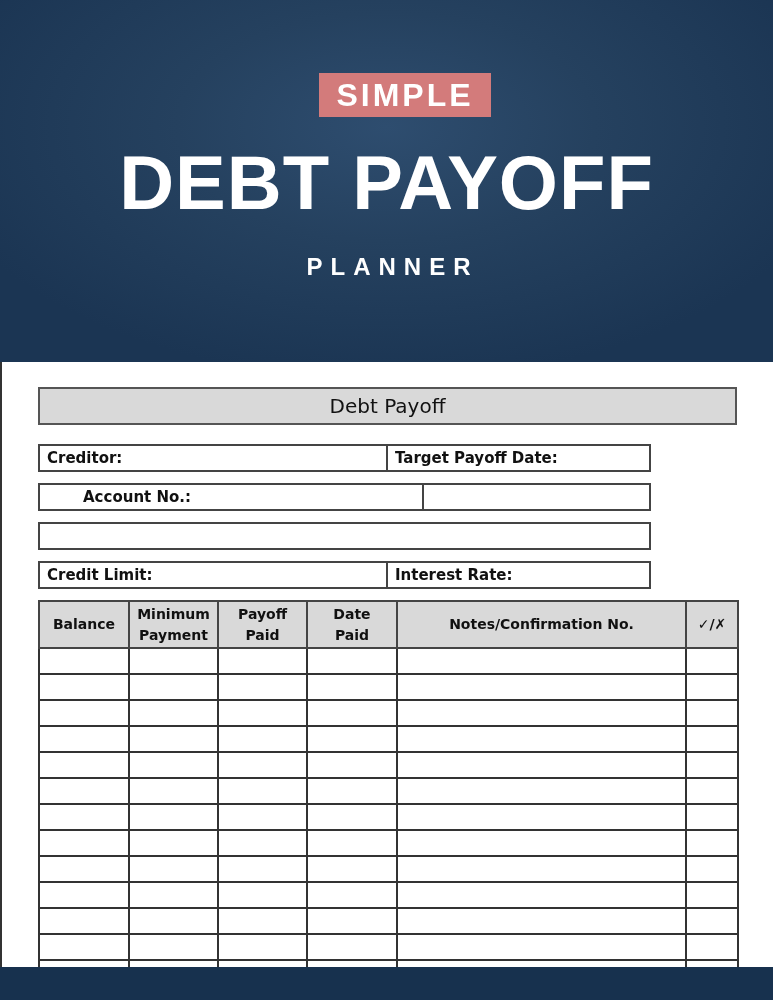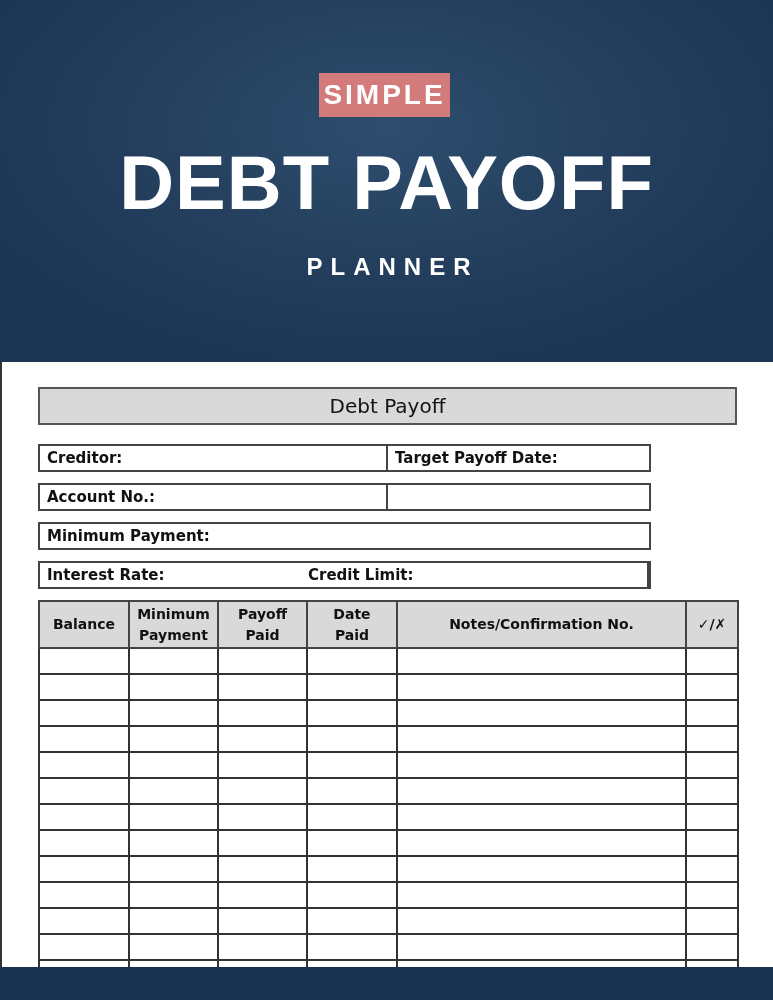--- a/index.html
+++ b/index.html
@@ -4,24 +4,24 @@
 <style>
   * { margin: 0; padding: 0; box-sizing: border-box; }
   html, body { width: 773px; height: 1000px; overflow: hidden; background: #ffffff; }
   body { position: relative; font-family: "Liberation Sans", sans-serif; }
 
   .cover-header {
     position: absolute; left: 0; top: 0; width: 773px; height: 362px;
     background: radial-gradient(ellipse 60% 70% at 50% 35%, #2e4d6f 0%, #25415f 45%, #1b3553 100%);
   }
   .badge {
-    position: absolute; left: 319px; top: 73px; width: 131px; height: 44px;
+    position: absolute; left: 319px; top: 73px; width: 172px; height: 44px;
     background: #d37b7b; color: #ffffff;
     font-family: "Liberation Sans", sans-serif; font-weight: bold;
-    font-size: 28px; letter-spacing: 3px; line-height: 44px; text-align: center;
+    font-size: 32px; letter-spacing: 3px; line-height: 44px; text-align: center;
   }
   .main-title {
     position: absolute; left: 0; top: 140px; width: 773px; text-align: center;
     color: #ffffff; font-family: "Liberation Sans", sans-serif; font-weight: bold;
     font-size: 76px; line-height: 86px; letter-spacing: 1px;
   }
   .sub-title {
     position: absolute; left: 0; top: 252px; width: 785px; text-align: center;
     color: #ffffff; font-family: "Liberation Sans", sans-serif; font-weight: bold;
     font-size: 24px; line-height: 30px; letter-spacing: 8px;
@@ -76,29 +76,28 @@
 </div>
 
 <div class="paper"></div>
 
 <div class="form-title">Debt Payoff</div>
 
 <div class="info-row" style="top:444px;">
   <div class="info-cell left">Creditor:</div>
   <div class="info-cell right">Target Payoff Date:</div>
 </div>
-<div class="info-row" style="top:483px;">
+<div class="info-row" style="top:483px;padding-left:36px;">
   <div class="info-cell left">Account No.:</div>
 </div>
 <div class="info-row" style="top:522px;">
-  <div class="info-cell right">Minimum Payment:</div>
 </div>
 <div class="info-row" style="top:561px;">
+  <div class="info-cell left">Credit Limit:</div>
   <div class="info-cell right">Interest Rate:</div>
-  <div class="info-cell left">Credit Limit:</div>
 </div>
 
 <table class="log-table">
   <colgroup>
     <col style="width:90px">
       <col style="width:89px">
       <col style="width:89px">
       <col style="width:90px">
       <col style="width:289px">
       <col style="width:52px">

